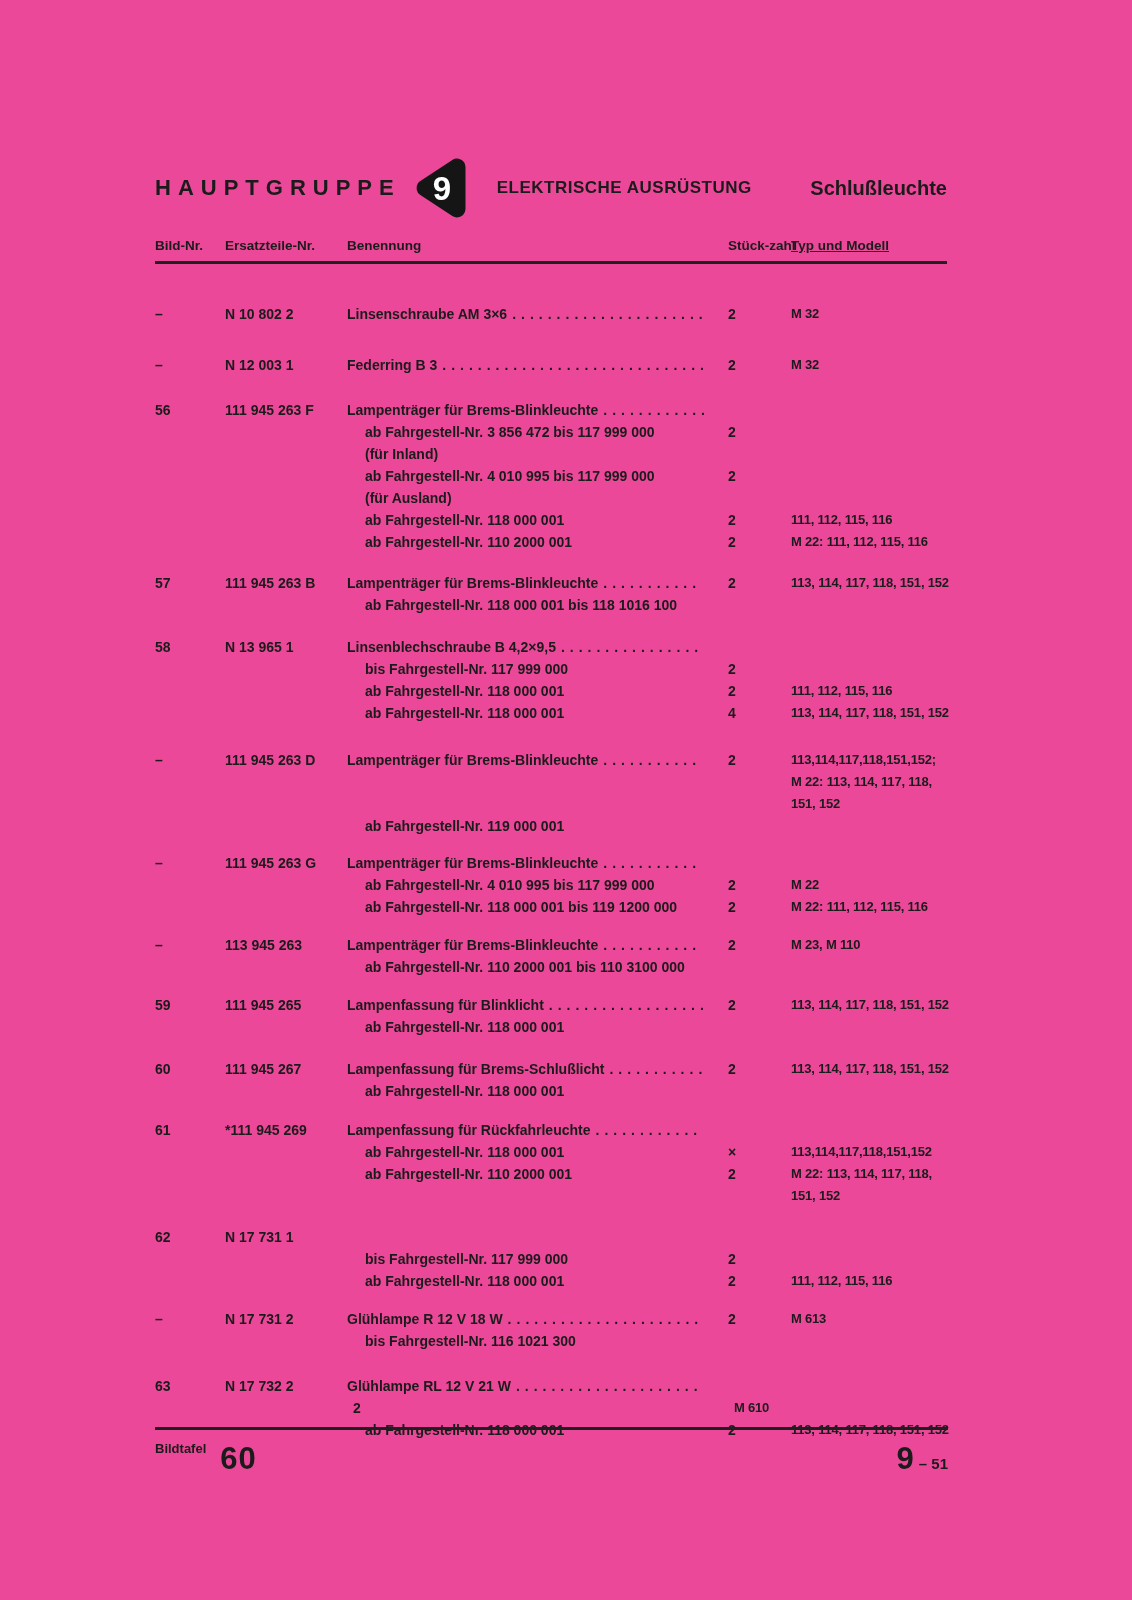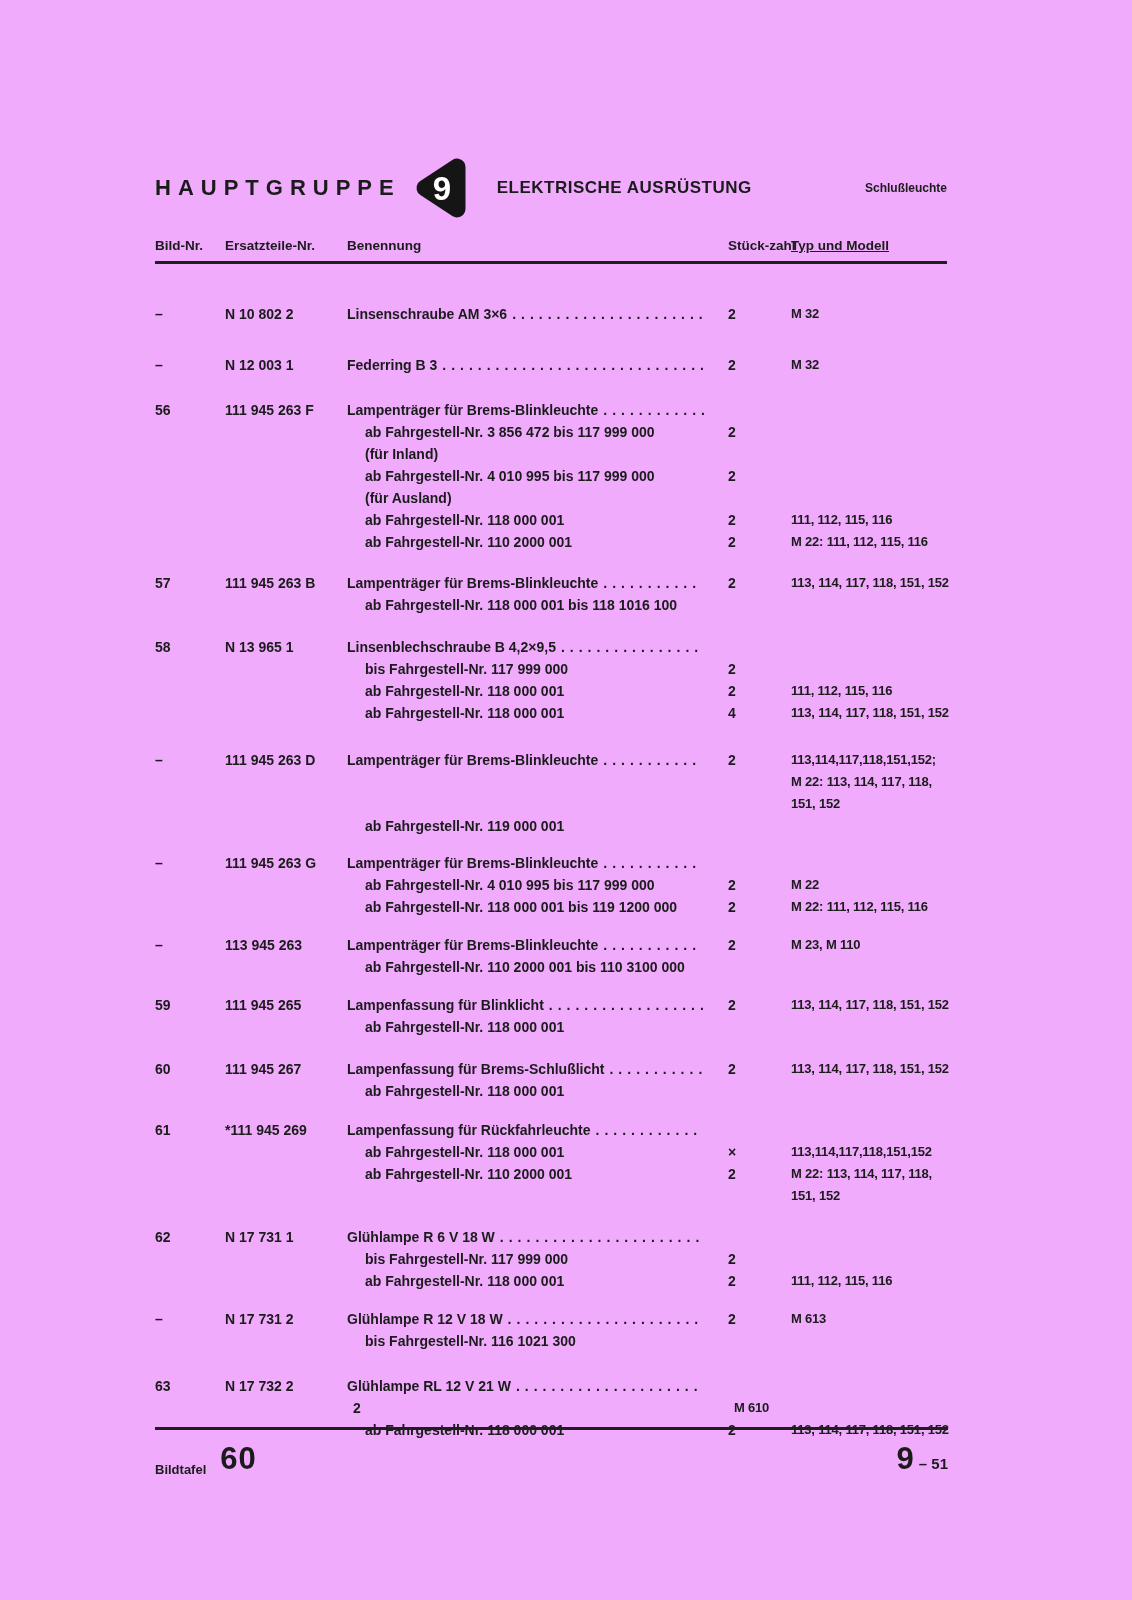--- a/index.html
+++ b/index.html
@@ -1,32 +1,32 @@
 <!DOCTYPE html>
 <html><head>
 <meta charset="utf-8">
 <style>
   html,body{margin:0;padding:0;background:#e8e8e8;}
   .page{
     position:relative;
     width:1132px;height:1600px;
-    background:#f0abfc;
+    background:#ec4899;
     color:#1b1b1b;
     font-family:"Liberation Sans",sans-serif;
     font-weight:bold;
     overflow:hidden;
   }
   .content{position:absolute;left:155px;top:152px;width:792px;}
 
   
   .masthead{display:flex;align-items:center;height:72px;}
   .brand{font-size:22px;letter-spacing:7px;white-space:nowrap;}
   .badge{margin-left:12px;flex:0 0 auto;line-height:0;}
   .section-title{font-size:17px;letter-spacing:.5px;margin-left:30px;white-space:nowrap;}
-  .subject{font-size:12px;margin-left:auto;white-space:nowrap;}
+  .subject{font-size:20px;margin-left:auto;white-space:nowrap;}
 
   
   .colheads{
     display:grid;grid-template-columns:70px 122px 375px 57px 178px;
     align-items:end;margin-top:14px;font-size:13.5px;line-height:15px;
   }
   .colheads .two{display:flex;}
   .ch-qty{padding-left:6px;}
   .ch-model{padding-left:12px;text-decoration:underline;}
   .rule{height:3px;background:#1f1f1f;margin-top:8px;width:792px;}
@@ -62,21 +62,21 @@
     letter-spacing:5px;margin-left:5px;
   }
   .c-qty{padding-left:6px;white-space:nowrap;}
   .c-model{
     padding-left:12px;font-size:13px;letter-spacing:-.2px;
     white-space:pre;line-height:22px;
   }
 
   
   .footer-rule{position:absolute;left:155px;top:1427px;width:793px;height:3px;background:#1f1f1f;}
-  .footer{position:absolute;left:155px;top:1441px;width:793px;display:flex;align-items:flex-end;}
+  .footer{position:absolute;left:155px;top:1441px;width:793px;display:flex;align-items:flex-start;}
   .plate-label{font-size:13px;}
   .plate-number{font-size:31px;margin-left:14px;letter-spacing:1px;}
   .page-ref{margin-left:auto;display:flex;align-items:baseline;}
   .page-ref .major{font-size:31px;}
   .page-ref .minor{font-size:15px;margin-left:5px;}
 </style>
 </head>
 <body>
 
 <div class="page">
@@ -405,24 +405,20 @@
             </div>
             <span class="c-qty">2</span>
             <div class="c-model">M 22: 113, 114, 117, 118,
 151, 152</div>
           </div>
         </div>
         <div class="row">
           <div class="line">
             <span class="c-bild">62</span>
             <span class="c-part">N 17 731 1</span>
-            <div class="c-name">
-              <span class="txt">Glühlampe R 6 V 18 W</span>
-              <span class="dots">.......................</span>
-            </div>
             <span class="c-qty"></span>
             <div class="c-model"></div>
           </div>
           <div class="line">
             <span class="c-bild"></span>
             <span class="c-part"></span>
             <div class="c-name indent">
               <span class="txt">bis Fahrgestell-Nr. 117 999 000</span>
             </div>
             <span class="c-qty">2</span>

